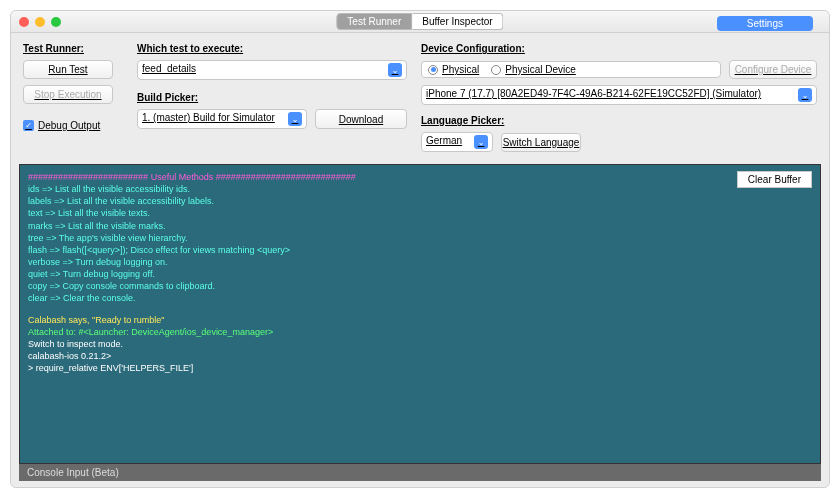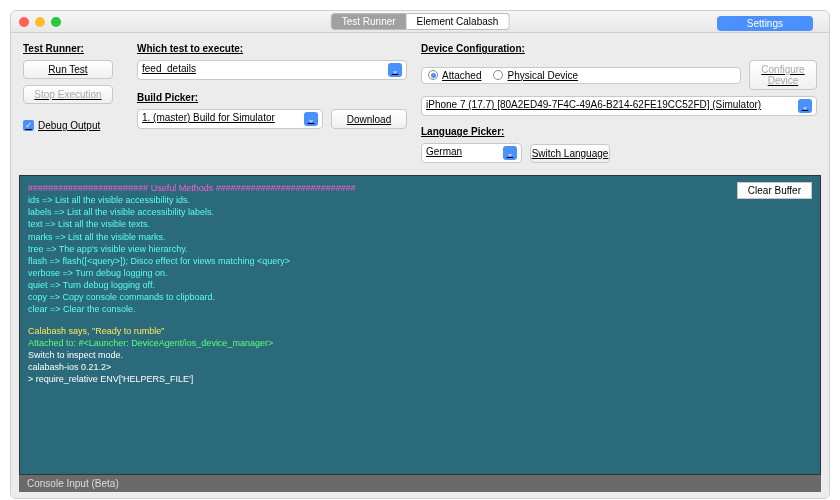--- a/index.html
+++ b/index.html
@@ -39,35 +39,35 @@
 .c-magenta { color: #ff5bd8; }
 .c-cyan { color: #5bffe8; }
 .c-yellow { color: #ffe95b; }
 .c-green { color: #5bff7a; }
 .c-white { color: #fff; }
 .console-input { background: #6a6a6a; color: #ddd; font-size: 10px; padding: 3px 8px; }
 .col-test .build-row { display: flex; gap: 8px; }
 .col-test .build-row .mac-select { flex: 1; }
 .col-device .dev-radio-row { display: flex; gap: 8px; align-items: center; }
 .col-device .lang-row { display: flex; gap: 8px; align-items: center; }
-.col-device .lang-row .mac-select { width: 101px; }
+.col-device .lang-row .mac-select { width: 72px; }
 </style>
 </head>
 <body>
 
 <div class="window">
   <div class="titlebar">
     <div class="traffic">
       <span class="tl-close"></span>
       <span class="tl-min"></span>
       <span class="tl-max"></span>
     </div>
     <div class="segmented">
       <div class="active">Test Runner</div>
-      <div>Element Calabash</div>
+      <div>Buffer Inspector</div>
     </div>
     <div class="topbar-right">
       <button class="settings-btn">Settings</button>
     </div>
   </div>
 
   <div class="config-row">
     <div class="col col-runner">
       <div class="label-bold">Test Runner:</div>
       <button class="mac-btn">Run Test</button>
@@ -83,35 +83,35 @@
       <div class="mac-select">
         <span>feed_details</span>
         <span class="arrow">⌄</span>
       </div>
       <div class="label-bold" style="margin-top:6px">Build Picker:</div>
       <div class="build-row">
         <div class="mac-select">
           <span>1. (master) Build for Simulator</span>
           <span class="arrow">⌄</span>
         </div>
-        <button class="mac-btn" style="width:76px">Download</button>
+        <button class="mac-btn" style="width:92px">Download</button>
       </div>
     </div>
 
     <div class="col col-device">
       <div class="label-bold">Device Configuration:</div>
       <div class="dev-radio-row">
         <div class="radio-row" style="flex:1">
           <span class="radio checked"></span>
-          <span>Attached</span>
+          <span>Physical</span>
           <span style="width:8px"></span>
           <span class="radio"></span>
           <span>Physical Device</span>
         </div>
-        <button class="mac-btn disabled" style="width:68px">Configure Device</button>
+        <button class="mac-btn disabled" style="width:88px">Configure Device</button>
       </div>
       <div class="mac-select">
         <span>iPhone 7 (17.7) [80A2ED49-7F4C-49A6-B214-62FE19CC52FD] (Simulator)</span>
         <span class="arrow">⌄</span>
       </div>
       <div class="label-bold" style="margin-top:4px">Language Picker:</div>
       <div class="lang-row">
         <div class="mac-select">
           <span>German</span>
           <span class="arrow">⌄</span>

